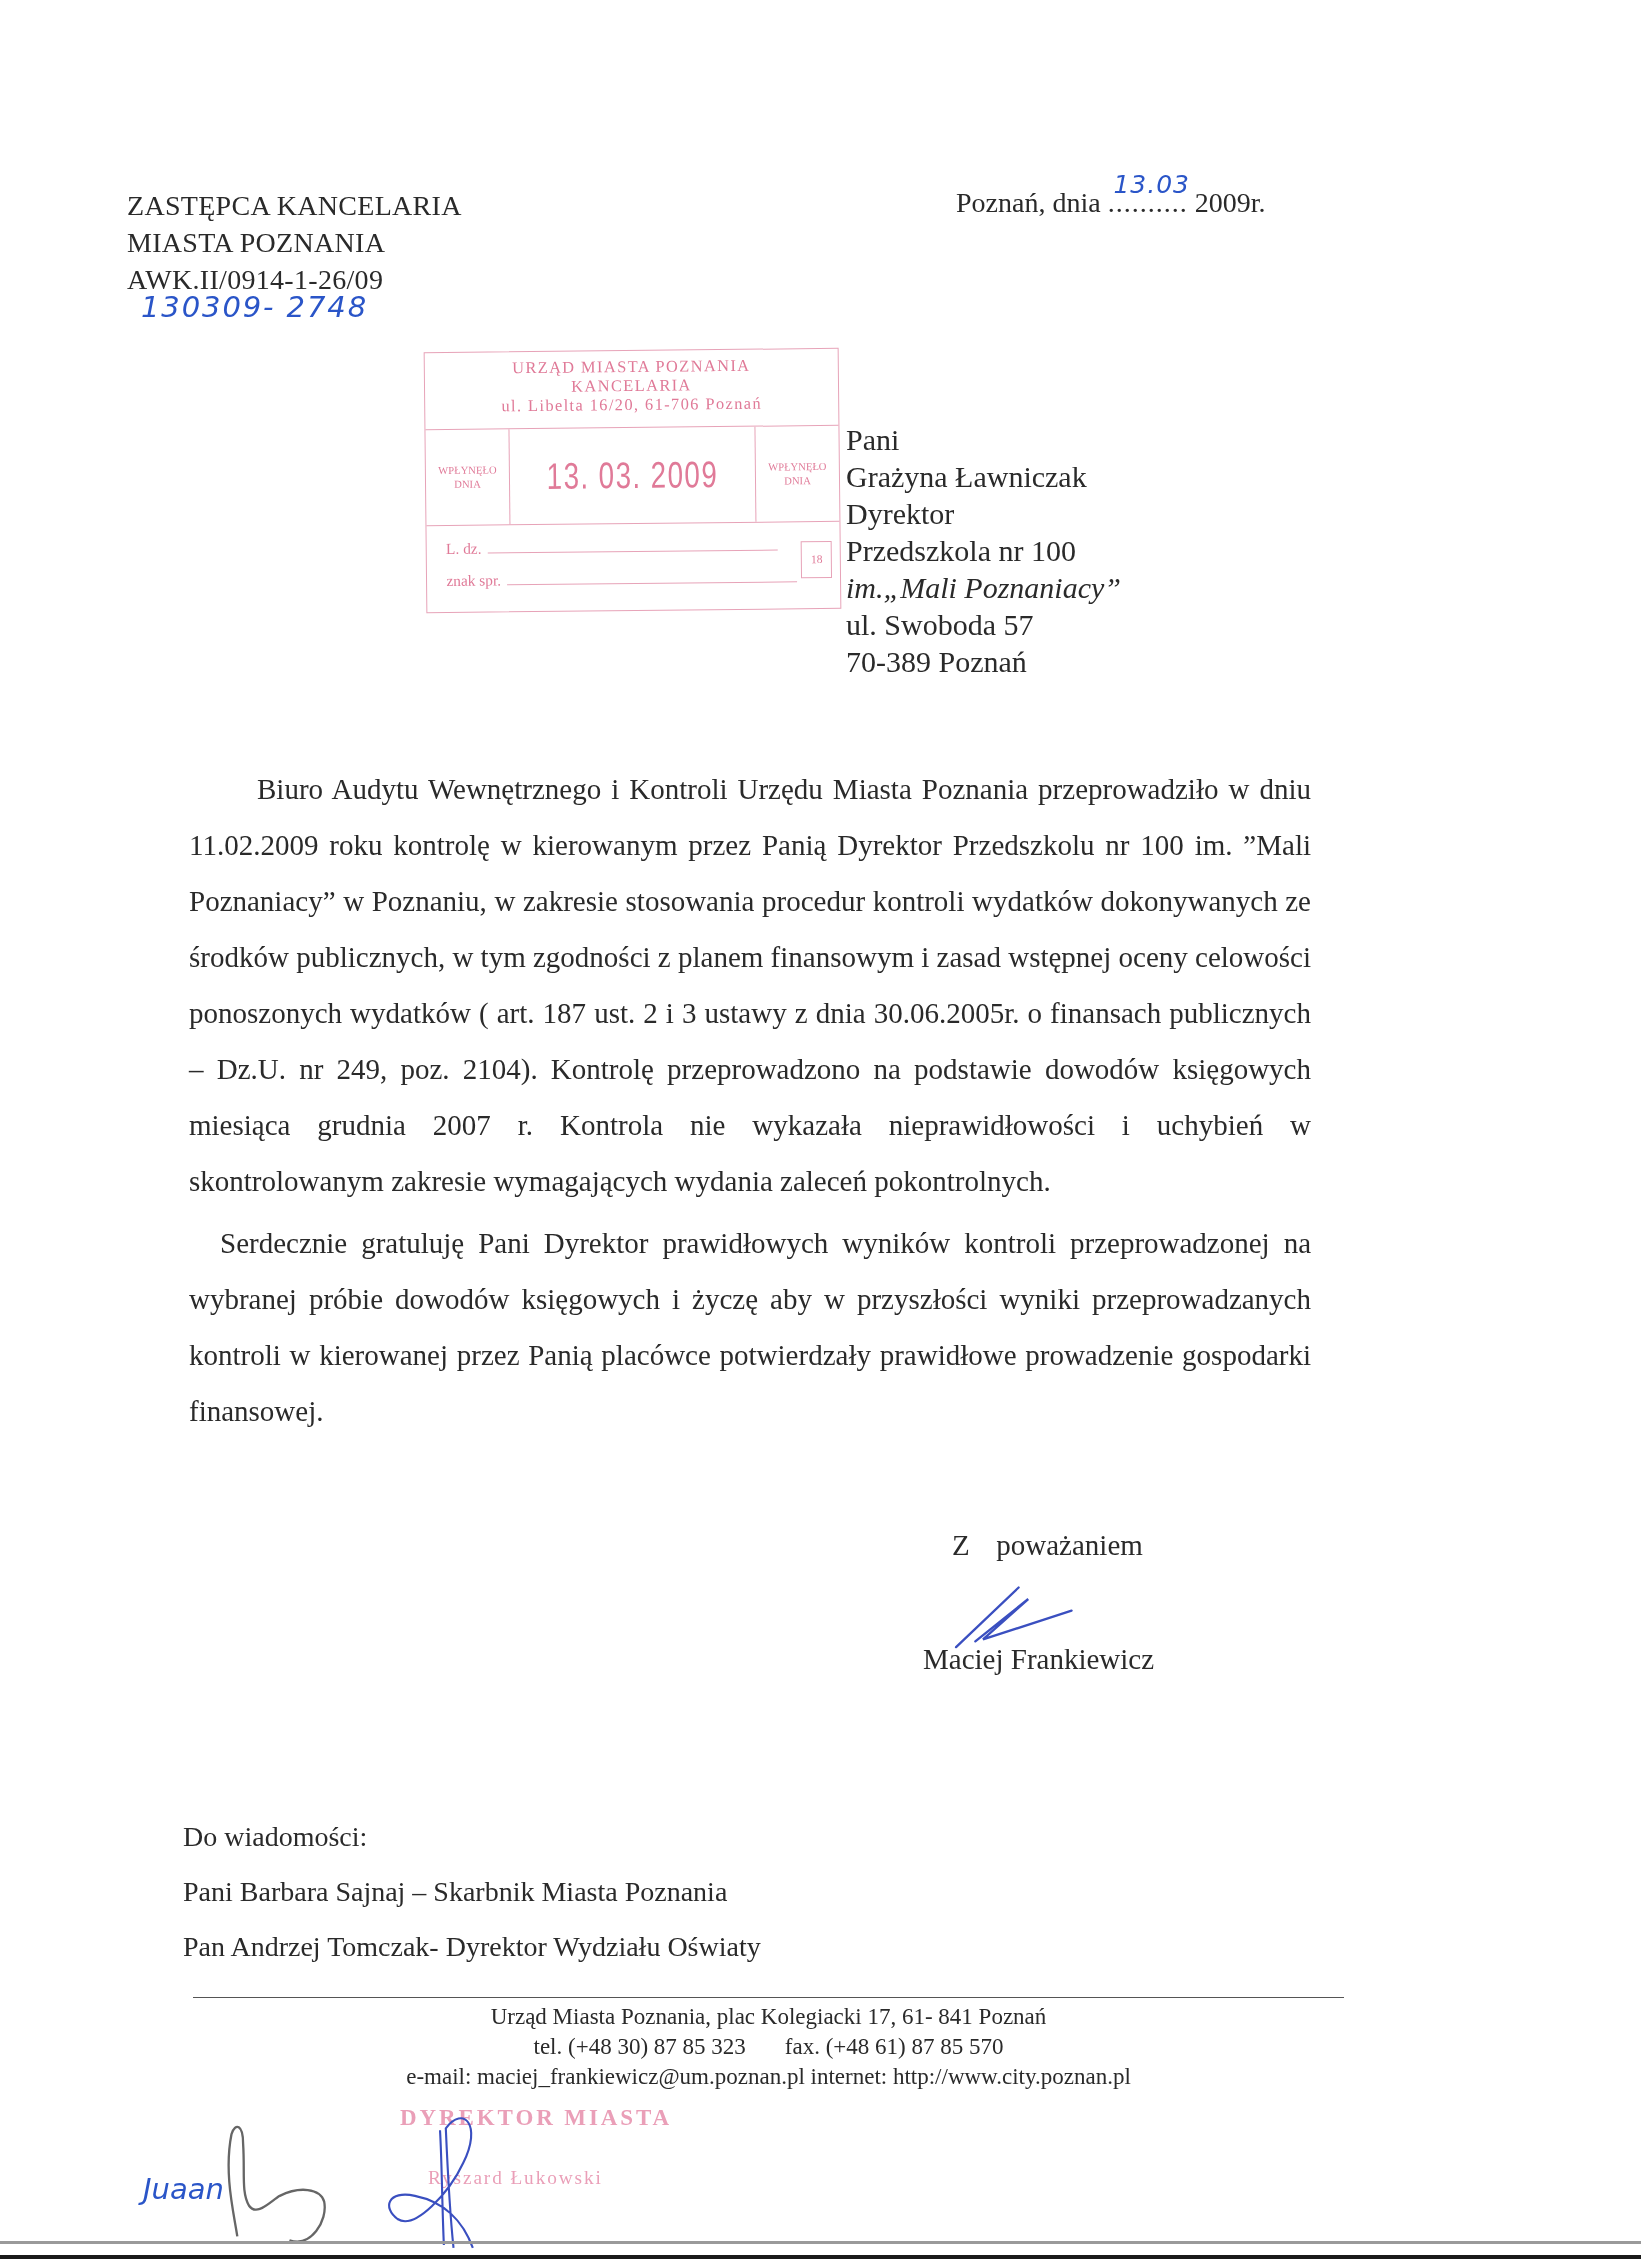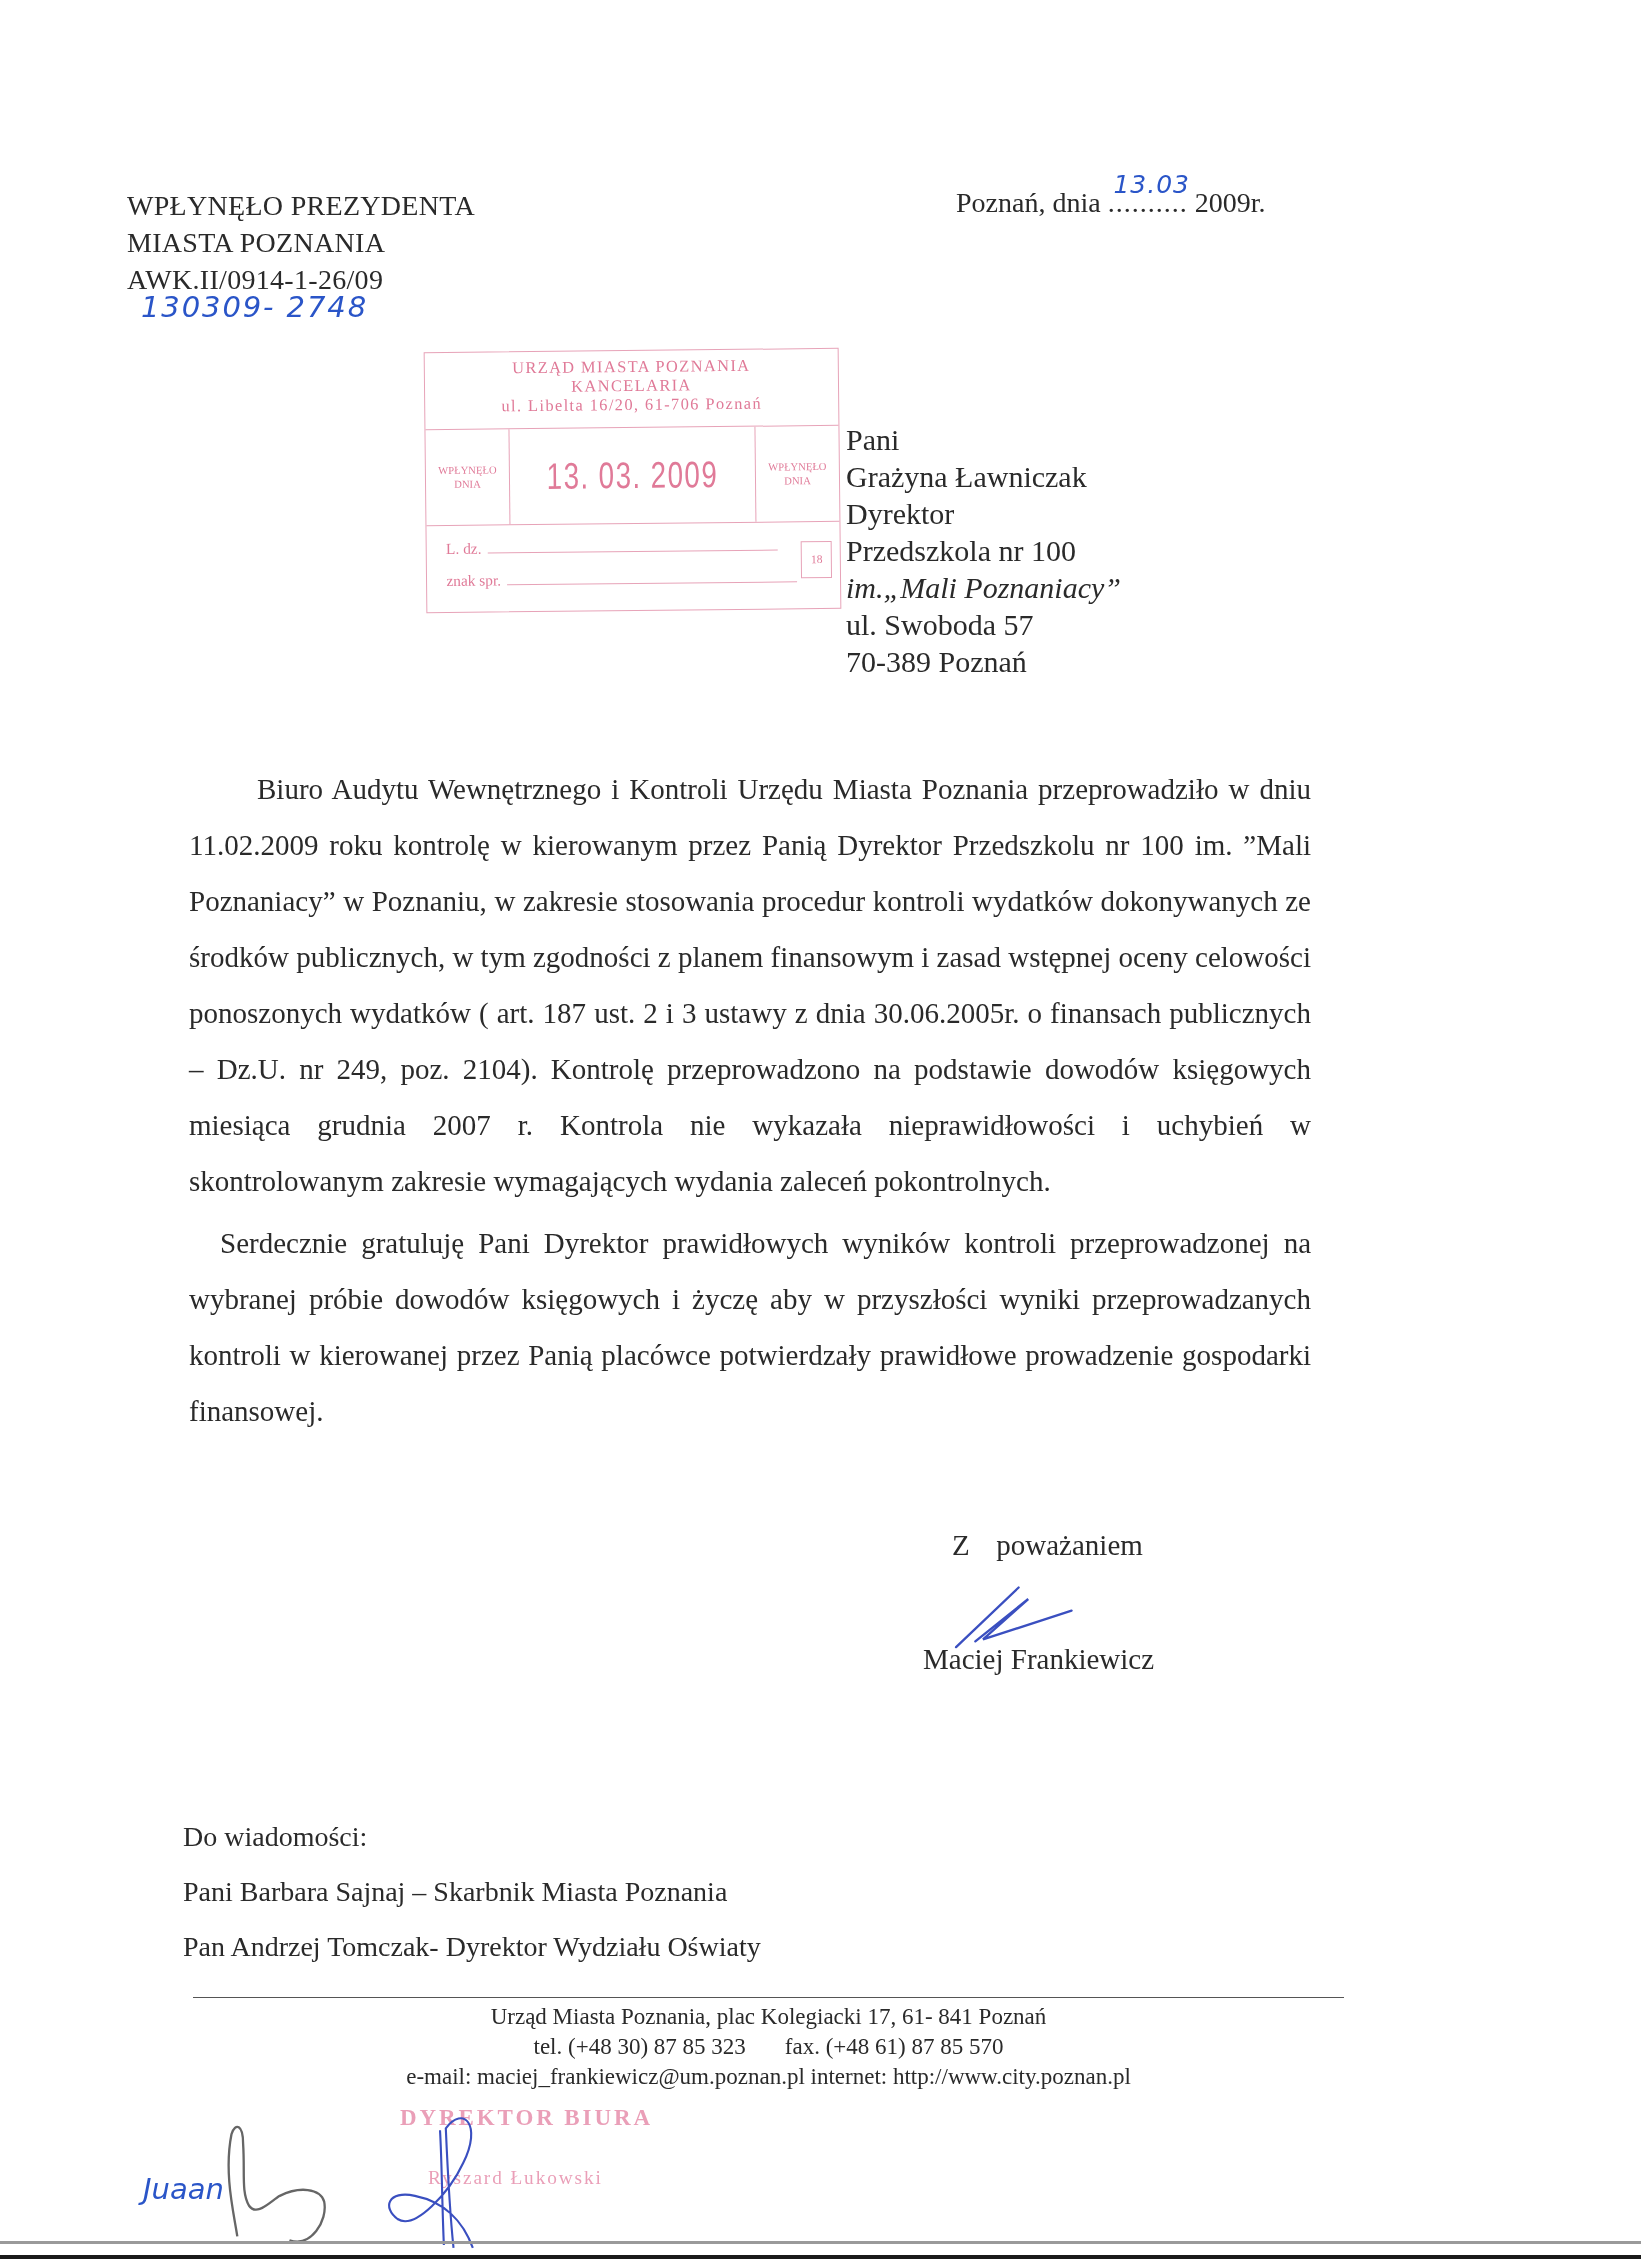--- a/index.html
+++ b/index.html
@@ -70,21 +70,21 @@
   #initial1 { left: 143px; top: 2172px; font-size: 29px; color:#2a55c8; font-family:"DejaVu Sans", sans-serif; font-style: italic; white-space: nowrap; }
   #sigs-bottom { left: 135px; top: 2105px; }
 
   #bottom-rule { left: 0; top: 2241px; width: 1641px; height: 2.9px; background: #9a9a9a; }
   #bottom-bar { left: 0; top: 2255px; width: 1641px; height: 3.9px; background: #1a1a1a; }
 </style>
 </head>
 <body>
 
 <div id="sender" class="abs">
-  <div>WPŁYNĘŁO PREZYDENTA</div>
+  <div>ZASTĘPCA KANCELARIA</div>
   <div>MIASTA POZNANIA</div>
   <div>AWK.II/0914-1-26/09</div>
 </div>
 <div id="handref" class="abs hand">130309- 2748</div>
 
 <div id="place-date" class="abs">
   <span>Poznań, dnia</span>
   <span class="dots"><span>..........</span><span class="hdate">13.03</span></span>
   <span>2009r.</span>
 </div>
@@ -134,21 +134,21 @@
   <div>Pan Andrzej Tomczak- Dyrektor Wydziału Oświaty</div>
 </div>
 
 <div id="footer-rule" class="abs"></div>
 <div id="footer" class="abs">
   <div>Urząd Miasta Poznania, plac Kolegiacki 17, 61- 841 Poznań</div>
   <div><span>tel. (+48 30) 87 85 323</span><span class="gap"></span><span>fax. (+48 61) 87 85 570</span></div>
   <div>e-mail: maciej_frankiewicz@um.poznan.pl  internet: http://www.city.poznan.pl</div>
 </div>
 
-<div id="stamp2-title" class="abs">DYREKTOR BIURA</div>
+<div id="stamp2-title" class="abs">DYREKTOR MIASTA</div>
 <div id="stamp2-name" class="abs">Ryszard Łukowski</div>
 <div id="initial1" class="abs">Juaan</div>
 <svg id="sigs-bottom" class="abs" width="444" height="145" viewBox="0 0 460 150">
   <path d="M106 136 C 102 110, 92 70, 100 30 C 104 18, 112 20, 112 40 C 114 70, 110 90, 118 104 C 126 116, 140 100, 150 94 C 170 84, 192 86, 196 100 C 200 120, 182 148, 160 140" stroke="#666" stroke-width="2.4" fill="none"></path>
   <path d="M320 145 C 318 100, 318 60, 316 26 M330 148 C 326 110, 324 70, 322 24 C 340 0, 360 20, 340 60 C 326 90, 290 130, 272 118 C 256 106, 262 88, 290 94 C 320 100, 340 120, 350 148" stroke="#3a4fc0" stroke-width="2.2" fill="none"></path>
 </svg>
 
 <div id="bottom-rule" class="abs"></div>
 <div id="bottom-bar" class="abs"></div>
 

